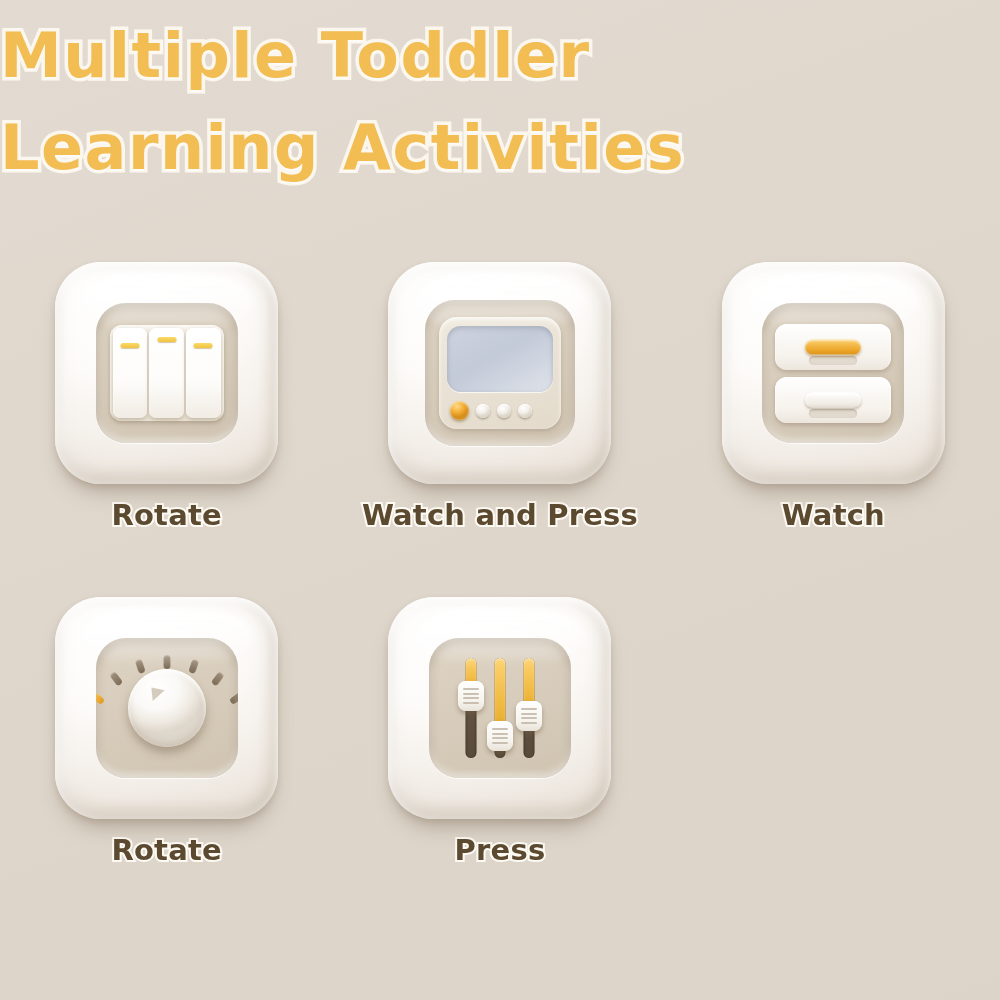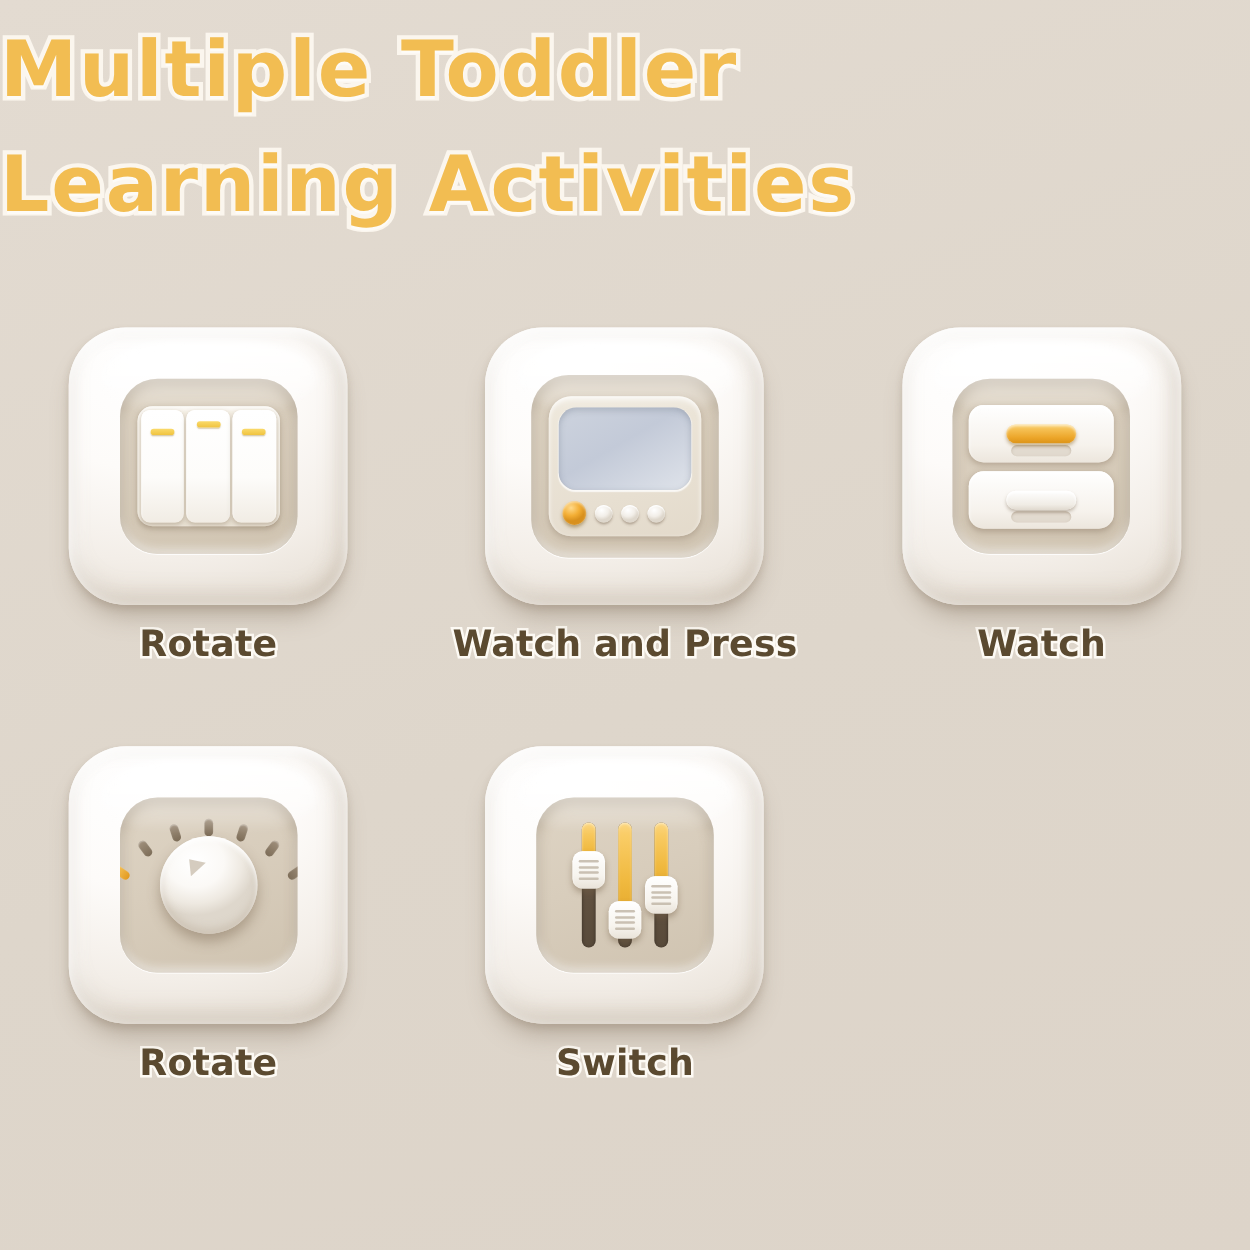--- a/index.html
+++ b/index.html
@@ -334,17 +334,17 @@
                 <span class="thumb" style="top: 58%;">
                   <i class="ridge"></i>
                   <i class="ridge"></i>
                   <i class="ridge"></i>
                   <i class="ridge"></i>
                 </span>
               </div>
             </div>
         </div>
       </div>
-      <div class="caption">Switch</div>
+      <div class="caption">Press</div>
     </div>
 
   </div>
 </div>
 
 </body></html>

